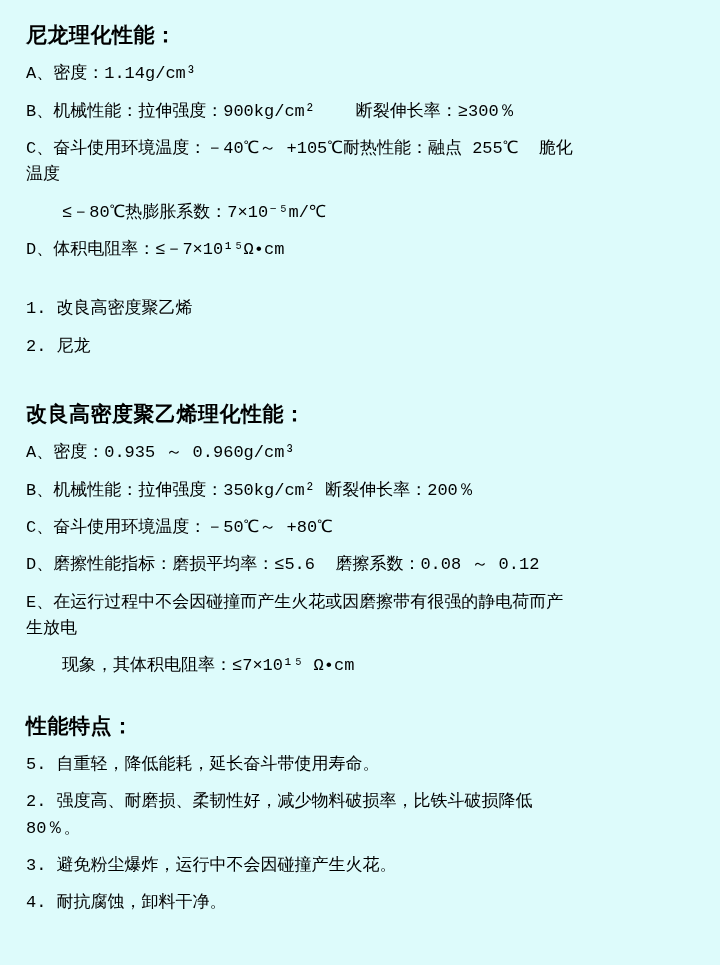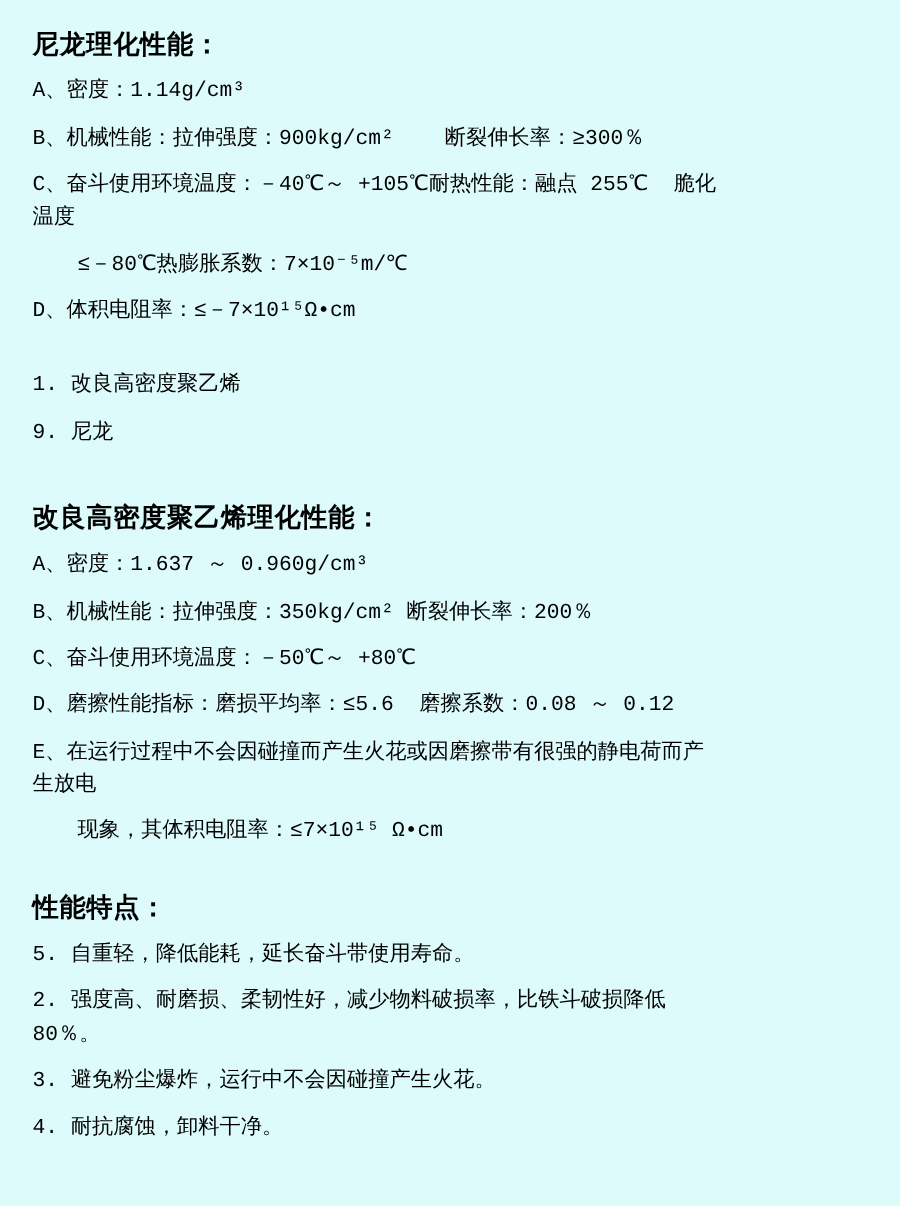--- a/index.html
+++ b/index.html
@@ -57,28 +57,28 @@
     <div class="line">B、机械性能：拉伸强度：900kg/cm²    断裂伸长率：≥300％</div>
     <div class="line">C、奋斗使用环境温度：－40℃～ +105℃耐热性能：融点 255℃  脆化温度</div>
     <div class="line indent">≤－80℃热膨胀系数：7×10⁻⁵m/℃</div>
     <div class="line">D、体积电阻率：≤－7×10¹⁵Ω•cm</div>
   </div>
 
   <div class="gap-md"></div>
 
   <div class="section">
     <div class="line">1. 改良高密度聚乙烯</div>
-    <div class="line">9. 尼龙</div>
+    <div class="line">2. 尼龙</div>
   </div>
 
   <div class="gap-lg"></div>
 
   <div class="section">
     <div class="heading">改良高密度聚乙烯理化性能：</div>
-    <div class="line">A、密度：1.637 ～ 0.960g/cm³</div>
+    <div class="line">A、密度：0.935 ～ 0.960g/cm³</div>
     <div class="line">B、机械性能：拉伸强度：350kg/cm² 断裂伸长率：200％</div>
     <div class="line">C、奋斗使用环境温度：－50℃～ +80℃</div>
     <div class="line">D、磨擦性能指标：磨损平均率：≤5.6  磨擦系数：0.08 ～ 0.12</div>
     <div class="line">E、在运行过程中不会因碰撞而产生火花或因磨擦带有很强的静电荷而产生放电</div>
     <div class="line indent">现象，其体积电阻率：≤7×10¹⁵ Ω•cm</div>
   </div>
 
   <div class="gap-md"></div>
 
   <div class="section">

